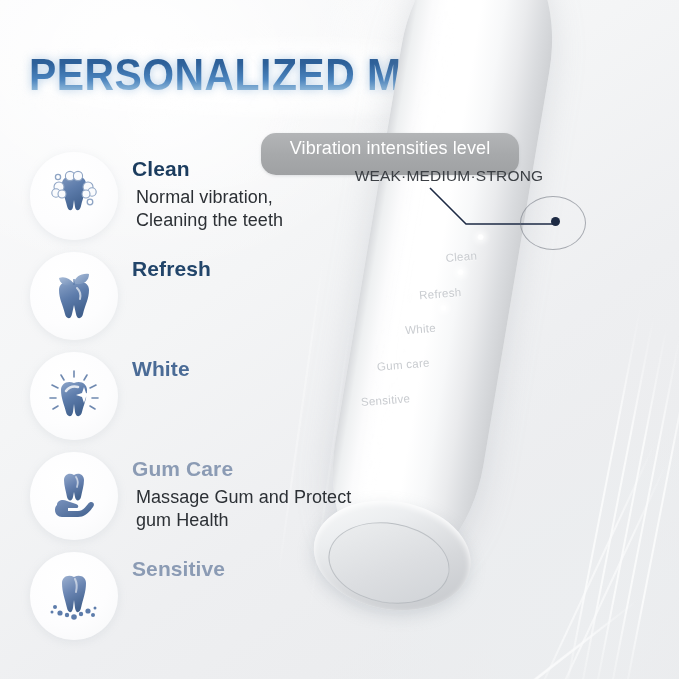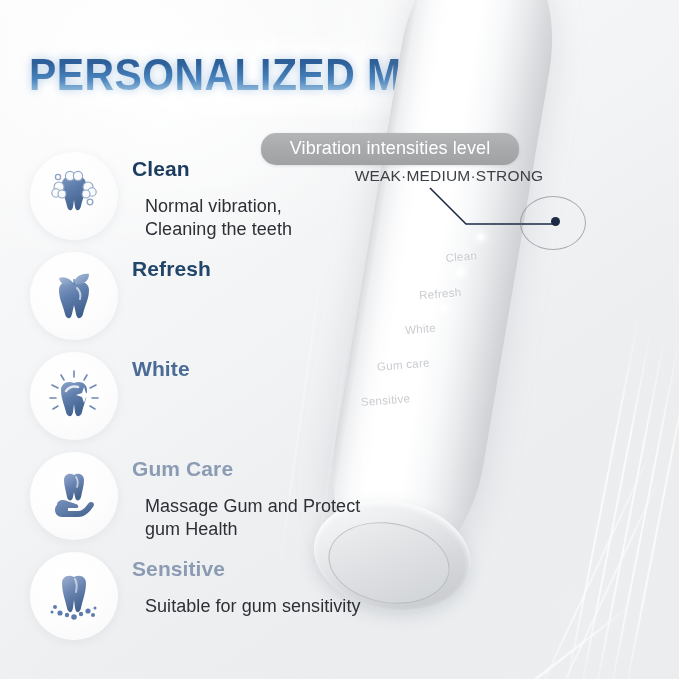--- a/index.html
+++ b/index.html
@@ -123,32 +123,32 @@
     font-size: 21px;
     font-weight: 600;
     line-height: 26px;
     margin: 0 0 1px 0;
     letter-spacing: .1px;
   }
   .mode-desc {
     font-size: 18px;
     line-height: 23px;
     color: #2c3035;
-    margin: 13px;
+    margin: 4px;
     letter-spacing: .05px;
     white-space: pre-line;
   }
 
   
   .pill {
     position: absolute;
     left: 261px;
     top: 133px;
     width: 258px;
-    height: 32px;
+    height: 42px;
     border-radius: 15px;
     background: linear-gradient(to bottom, #b3b5b7 0%, #a7a9ab 50%, #9fa1a3 100%);
     color: #ffffff;
     font-size: 18px;
     line-height: 30px;
     text-align: center;
     letter-spacing: .1px;
     box-shadow: 0 1px 3px rgba(140,145,150,.25);
   }
   .levels {
@@ -470,18 +470,17 @@
             <circle cx="36" cy="47" r="2.2"></circle>
               <circle cx="43" cy="44" r="2.6"></circle>
             <circle cx="48" cy="48" r="2"></circle>
               <circle cx="7" cy="45" r="1.5"></circle>
             <circle cx="50" cy="41" r="1.5"></circle>
           </g>
         </svg>
       </div>
       <div class="mode-text">
         <p class="mode-title" style="color:#8b9bb4;">Sensitive</p>
-        <p class="mode-desc">Suitable for gum sensitivity</p>
       </div>
     </div>
 
   </div>
 </div>
 
 </body></html>

